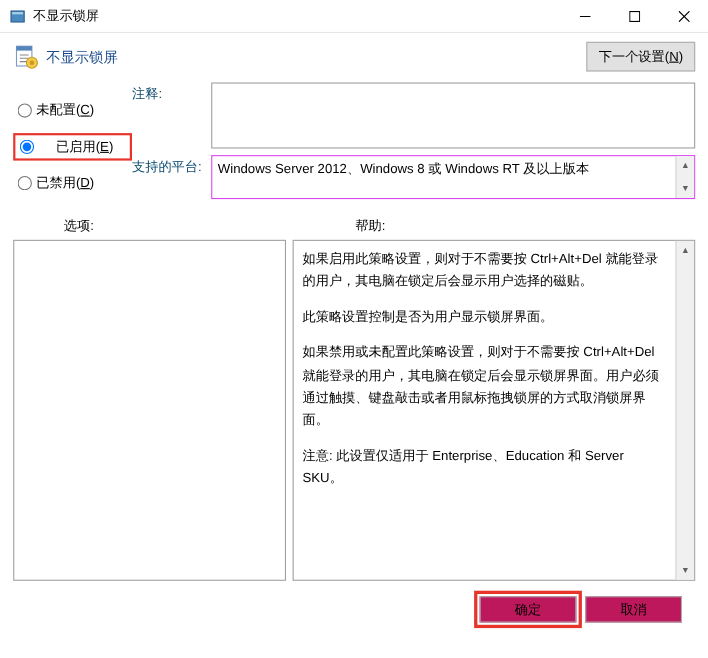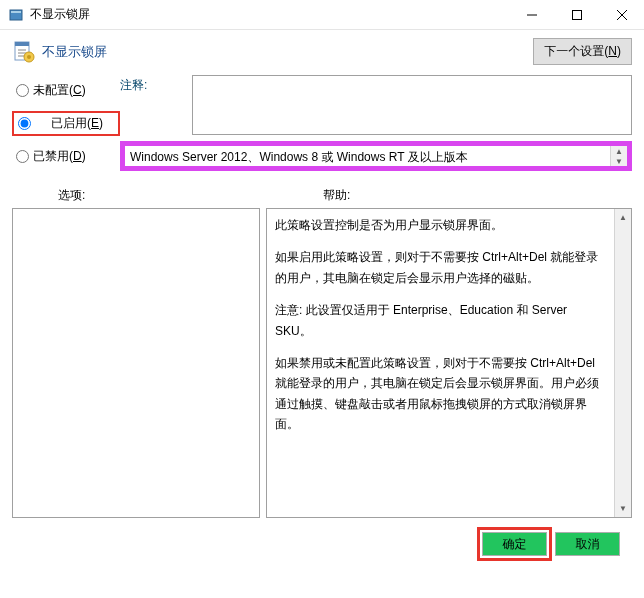--- a/index.html
+++ b/index.html
@@ -72,23 +72,23 @@
       border: 1px solid #a0a0a0;
       background: #fff;
       resize: none;
       font-family: inherit;
       font-size: 12px;
       padding: 2px;
     }
     .platform-box {
       flex: 1;
       display: flex;
-      border: 5px solid #d946ef;
-      background: #fff;
-      height: 30px;
+      border: 1px solid #d946ef;
+      background: #fff;
+      height: 40px;
       gap: 25px;
     }
     .platform-text { flex: 1; padding: 3px 5px; color: #000; }
     .scrollbar-vert {
       width: 17px;
       background: #f0f0f0;
       border-left: 1px solid #d4d4d4;
       display: flex; flex-direction: column;
     }
     .scroll-arrow {
@@ -120,23 +120,23 @@
     .panel-content { flex: 1; padding: 6px 8px; font-size: 12px; line-height: 1.7; color: #000; overflow: hidden; }
     .help-panel .panel-content p { margin-bottom: 12px; }
 
     .footer {
       display: flex;
       justify-content: flex-end;
       gap: 8px;
       padding: 14px 12px 0 12px;
     }
     .footer-btn {
-      width: 65px;
+      width: 88px;
       height: 24px;
-      background: #22c55e;
+      background: #be185d;
       border: 1px solid #adadad;
       font-size: 12px;
       cursor: pointer;
     }
     .ok-highlighted { outline: 3px solid #e7352c; outline-offset: 2px; }
     u { text-decoration: underline; }
   </style>
 </head>
 <body>
 
@@ -204,20 +204,21 @@
         <input type="radio" name="state" style="">
         <span>已禁用(<u>D</u>)</span>
       </label>
     </div>
     <div class="fields-col">
       <div class="field-row">
         <div class="field-label">注释:</div>
         <textarea class="comment-box" style=""></textarea>
       </div>
       <div class="field-row">
+        <div class="field-label">支持的平台:</div>
         <div class="platform-box">
           <div class="platform-text">Windows Server 2012、Windows 8 或 Windows RT 及以上版本</div>
           <div class="scrollbar-vert">
             <div class="scroll-arrow">▲</div>
             <div class="scroll-track"></div>
             <div class="scroll-arrow">▼</div>
           </div>
         </div>
       </div>
     </div>
@@ -227,24 +228,24 @@
     <div class="opt-label">选项:</div>
     <div class="help-label">帮助:</div>
   </div>
 
   <div class="panels">
     <div class="panel options-panel">
       <div class="panel-content"></div>
     </div>
     <div class="panel help-panel">
       <div class="panel-content">
+        <p>如果启用此策略设置，则对于不需要按 Ctrl+Alt+Del 就能登录的用户，其电脑在锁定后会显示用户选择的磁贴。</p>
         <p>此策略设置控制是否为用户显示锁屏界面。</p>
-        <p>如果启用此策略设置，则对于不需要按 Ctrl+Alt+Del 就能登录的用户，其电脑在锁定后会显示用户选择的磁贴。</p>
+        <p>如果禁用或未配置此策略设置，则对于不需要按 Ctrl+Alt+Del 就能登录的用户，其电脑在锁定后会显示锁屏界面。用户必须通过触摸、键盘敲击或者用鼠标拖拽锁屏的方式取消锁屏界面。</p>
         <p>注意: 此设置仅适用于 Enterprise、Education 和 Server SKU。</p>
-        <p>如果禁用或未配置此策略设置，则对于不需要按 Ctrl+Alt+Del 就能登录的用户，其电脑在锁定后会显示锁屏界面。用户必须通过触摸、键盘敲击或者用鼠标拖拽锁屏的方式取消锁屏界面。</p>
       </div>
       <div class="scrollbar-vert">
         <div class="scroll-arrow">▲</div>
         <div class="scroll-track"></div>
         <div class="scroll-arrow">▼</div>
       </div>
     </div>
   </div>
 
   <div class="footer">

